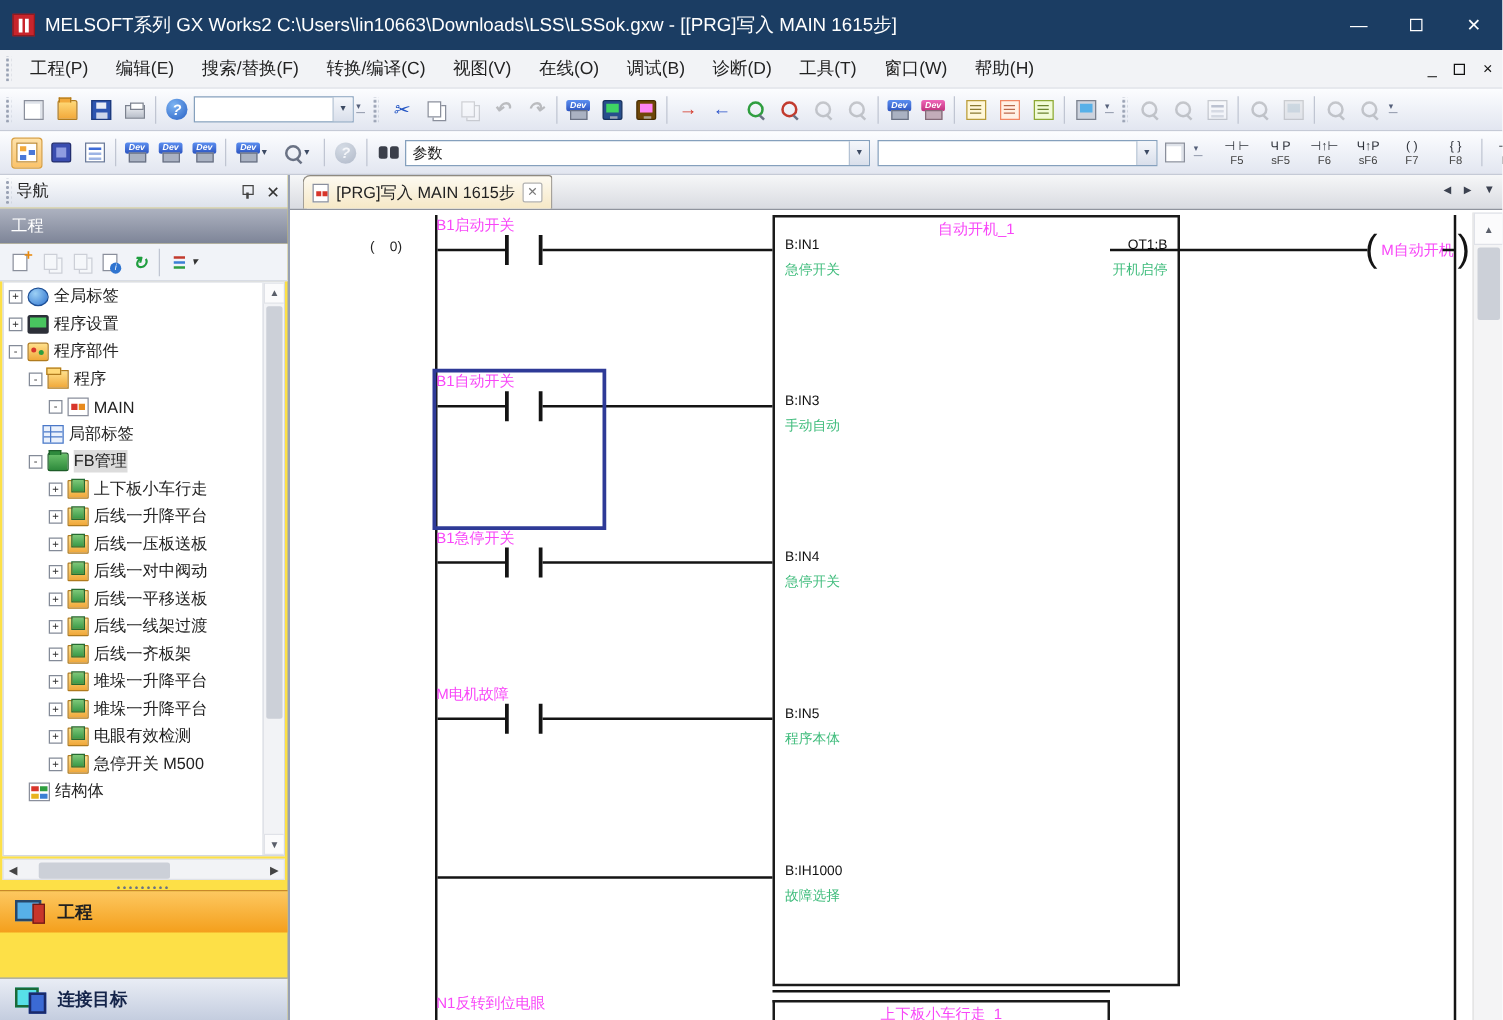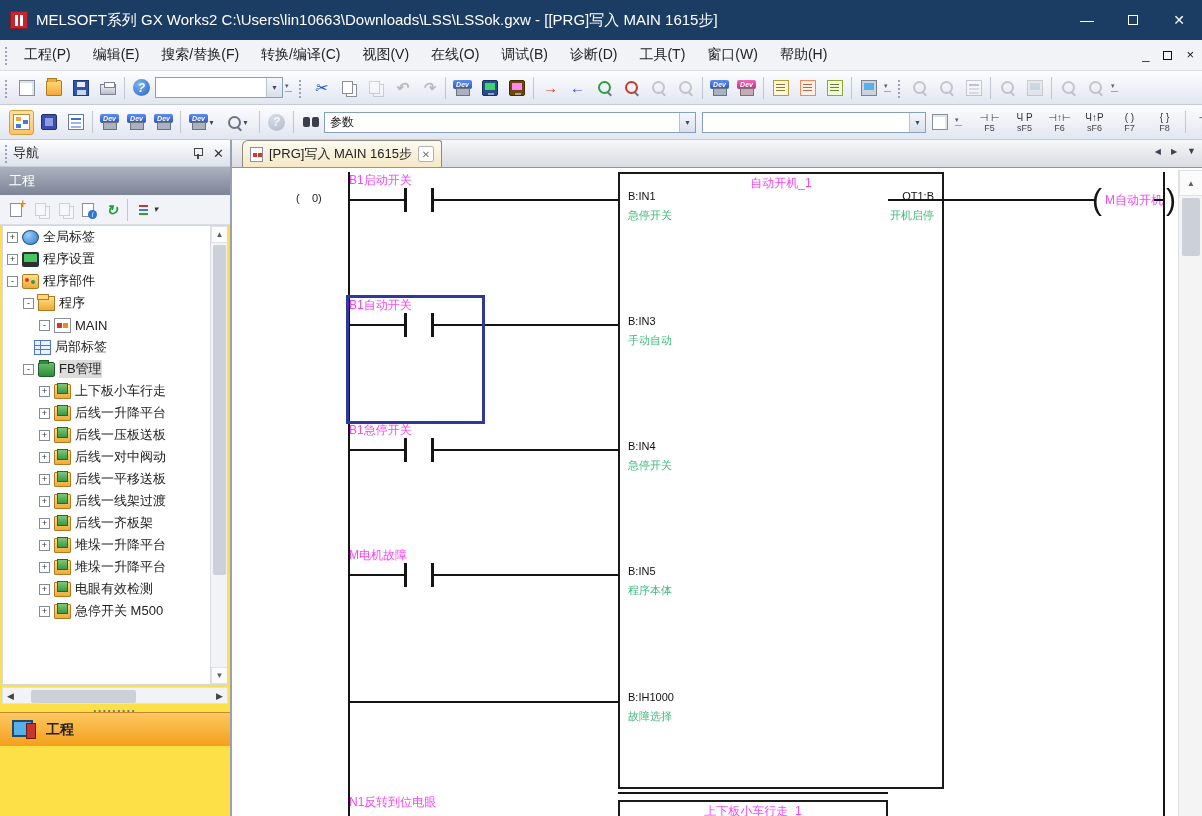--- a/index.html
+++ b/index.html
@@ -523,37 +523,45 @@
       <div class="trow" style="padding-left:36px">
           <span class="exp">+</span>
           <i class="ti ti-fbi"></i>
           <span>电眼有效检测</span>
         </div>
       <div class="trow" style="padding-left:36px">
           <span class="exp">+</span>
           <i class="ti ti-fbi"></i>
           <span>急停开关 M500</span>
         </div>
+      <div class="trow" style="padding-left:20px">
+          <i class="ti ti-struct"></i>
+          <span>结构体</span>
+        </div>
       <div id="tree-vsb">
         <span class="sb-btn" style="top:0">▲</span>
         <span class="sb-thumb" style="top:19px;height:330px"></span>
         <span class="sb-btn" style="bottom:0">▼</span>
       </div>
     </div>
 
     <div id="nav-hsb">
       <span style="padding-left:4px">◀</span>
       <span class="hthumb"></span>
       <span style="padding-right:4px">▶</span>
     </div>
     <div id="nav-split">•••••••••</div>
 
     <div class="nav-btn active" style="top:572px">
       <span class="nb-ic nb-prj"></span>
       <span>工程</span>
+    </div>
+    <div class="nav-btn" style="top:642px">
+      <span class="nb-ic nb-con"></span>
+      <span>连接目标</span>
     </div>
   </div>
 
   <div id="editor">
     <div id="tabbar">
       <div id="tab1">
         <span class="tab-doc"></span>
         <span>[PRG]写入 MAIN 1615步</span>
         <span class="tab-close">✕</span>
       </div>

